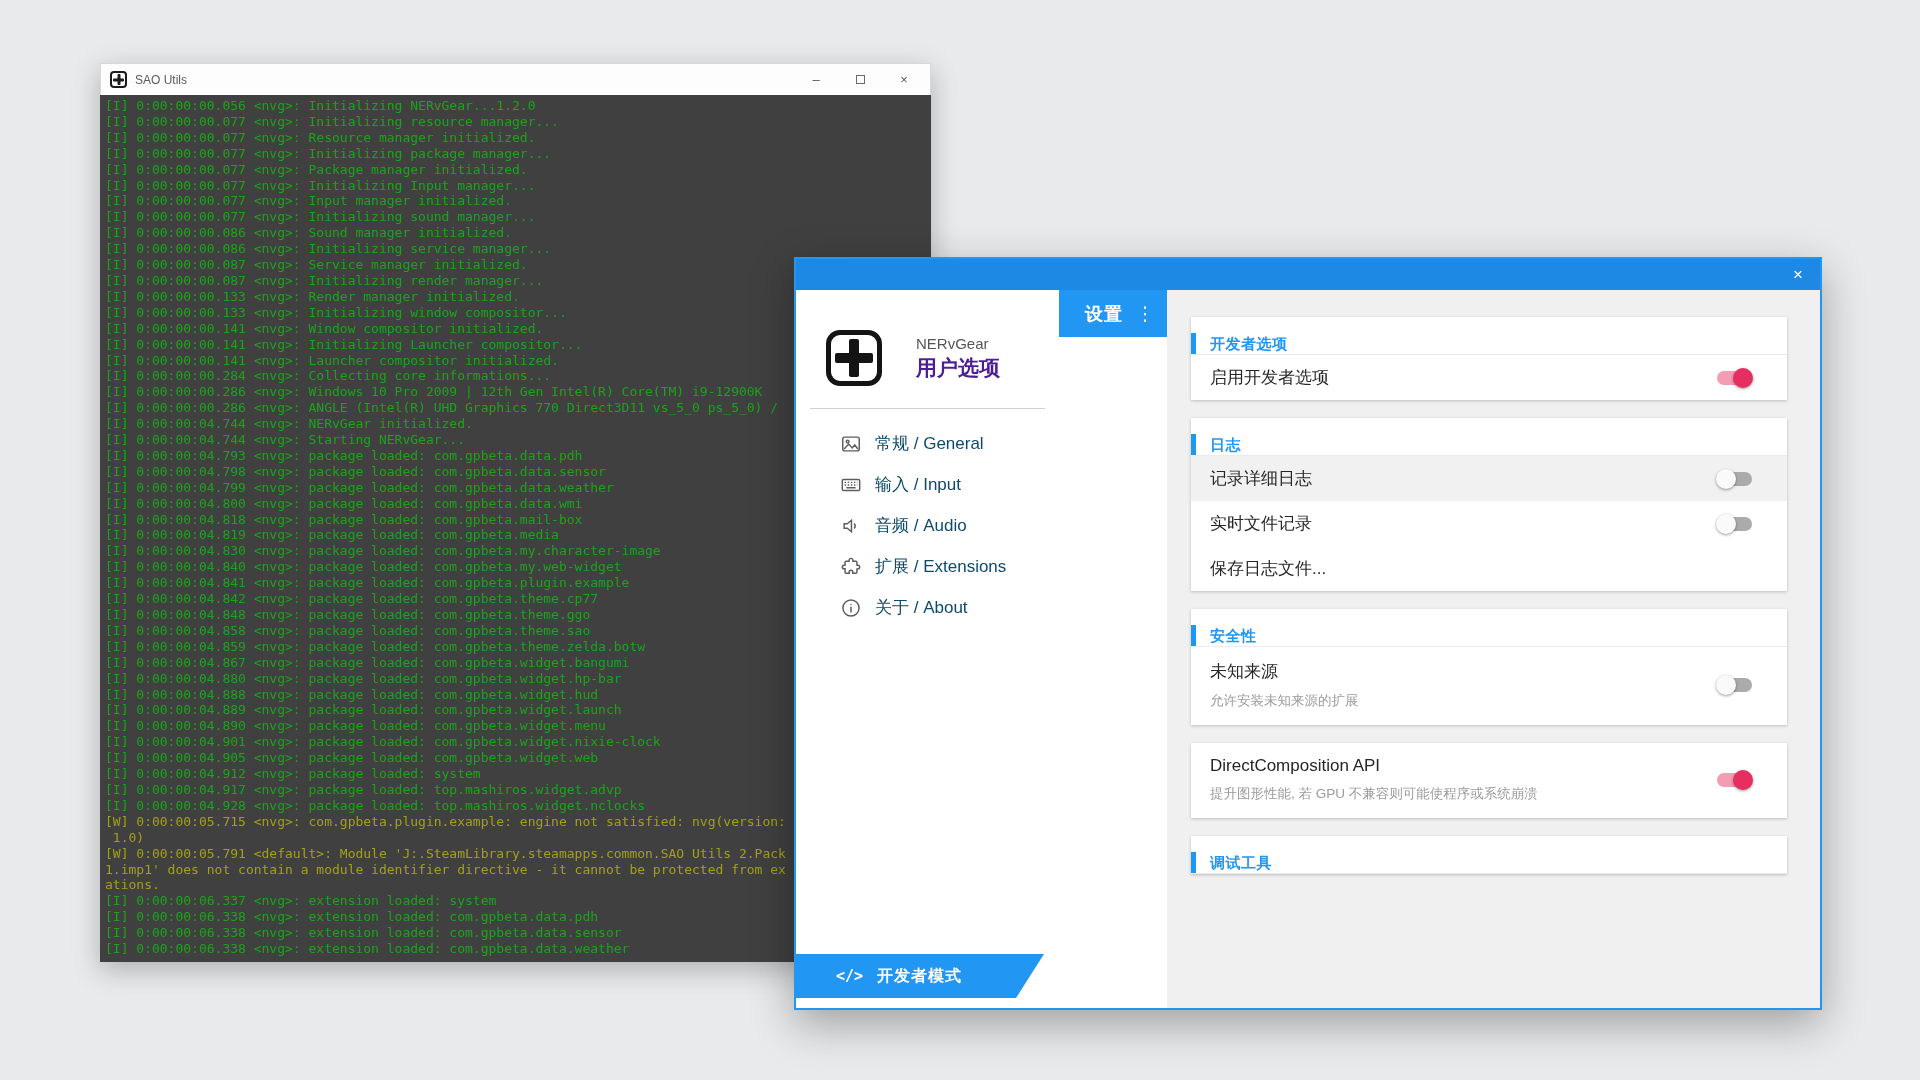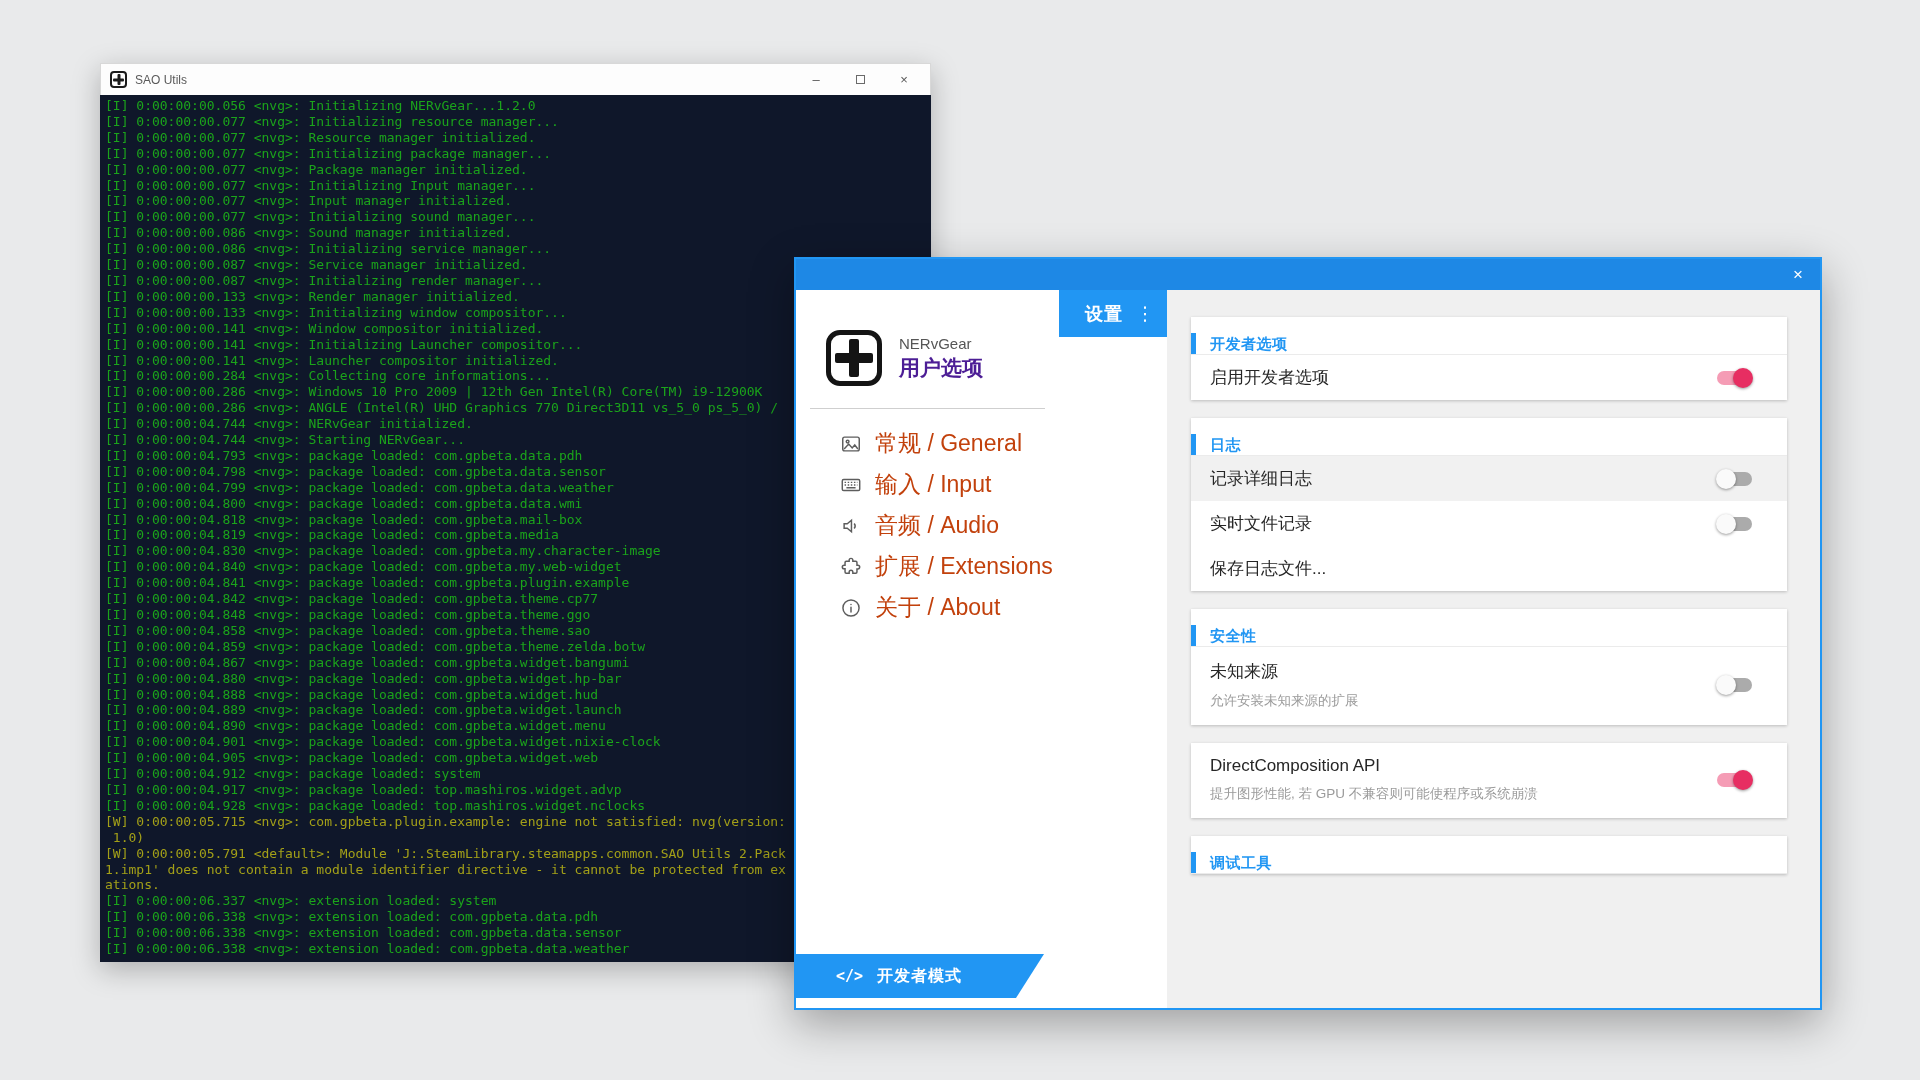--- a/index.html
+++ b/index.html
@@ -31,21 +31,21 @@
   .console-app-icon::after  { top:50%; left:1px; right:1px; height:3px; transform:translateY(-50%); }
   .console-title { font-size:12px; color:#5a5a5a; margin-left:8px; flex:1 1 auto; }
   .win-btns { display:flex; height:100%; margin-right:4px; }
   .win-btn {
     width:44px; height:100%; display:flex; align-items:center; justify-content:center;
     color:#585858; font-size:13px; cursor:default;
   }
   .win-btn .maxbox { width:9px; height:9px; border:1px solid #6a6a6a; }
   .console-body {
     position:absolute; left:0; right:0; top:32px; bottom:0;
-    background:#0f172a; overflow:hidden;
+    background:#404040; overflow:hidden;
     font-family:"DejaVu Sans Mono", monospace;
     font-size:13px; line-height:15.9px;
     padding:3px 0 0 5px; white-space:pre;
   }
   .console-line { white-space:pre; }
   .console-line.lv-I { color:#1ba41b; }
   .console-line.lv-W { color:#a3a018; }
 
   
   .dialog {
@@ -59,39 +59,39 @@
     flex:0 0 auto;
   }
   .dlg-close {
     width:44px; height:100%; color:#ffffff; font-size:17px; line-height:31px;
     text-align:center; cursor:default;
   }
   .dlg-body { flex:1 1 auto; display:flex; min-height:0; }
 
   
   .sidebar { width:263px; background:#ffffff; position:relative; flex:0 0 auto; }
-  .logo-block { display:flex; align-items:center; margin:40px 0 0 30px; }
+  .logo-block { display:flex; align-items:center; margin:40px 0 0 30px;gap:17px; }
   .logo-mark {
     width:56px; height:56px; border:5px solid #141414; border-radius:14px; position:relative;
     flex:0 0 auto;
   }
   .logo-mark::before, .logo-mark::after {
     content:""; position:absolute; background:#141414; border-radius:2px;
   }
   .logo-mark::before { left:50%; top:4px; bottom:4px; width:10px; transform:translateX(-50%); }
   .logo-mark::after  { top:50%; left:4px; right:4px; height:10px; transform:translateY(-50%); }
   .logo-text { margin-left:17px; }
   .logo-title { font-size:15px; color:#565656; }
   .logo-subtitle { font-size:21px; font-weight:bold; color:#4c1d95; margin-top:2px; }
   .sidebar-divider { border-top:1px solid #cfcfcf; margin:22px 14px 0 14px; }
   .menu { margin-top:14px; }
   .menu-item { display:flex; align-items:center; height:41px; padding-left:43px; cursor:default; }
   .menu-item .mi-icon { width:24px; height:24px; flex:0 0 auto; display:flex; align-items:center; justify-content:center; }
   .menu-item .mi-icon svg { width:22px; height:22px; stroke:#5d5d5d; fill:none; stroke-width:1.6; }
-  .menu-item .mi-label { margin-left:12px; font-size:23px; color:#c2410c; }
+  .menu-item .mi-label { margin-left:12px; font-size:17px; color:#0c4a6e; }
 
   .dev-banner {
     position:absolute; left:0; bottom:10px; width:248px; height:44px;
     background:#2196f3; color:#fff; display:flex; align-items:center;
     clip-path:polygon(0 0, 100% 0, calc(100% - 28px) 100%, 0 100%);
   }
   .dev-banner .code-glyph {
     margin-left:40px; font-family:"DejaVu Sans Mono", monospace; font-size:15px; font-weight:bold;
   }
   .dev-banner .dev-label { margin-left:14px; font-size:16px; font-weight:bold; letter-spacing:1px; }

